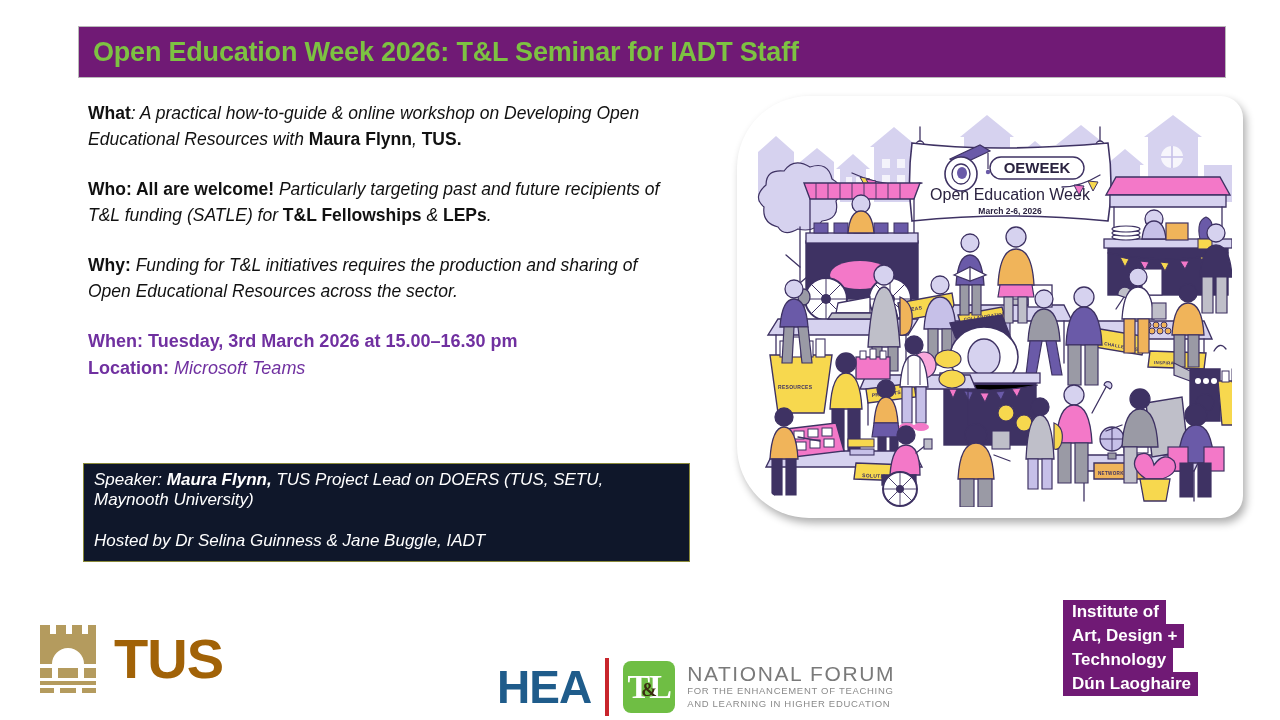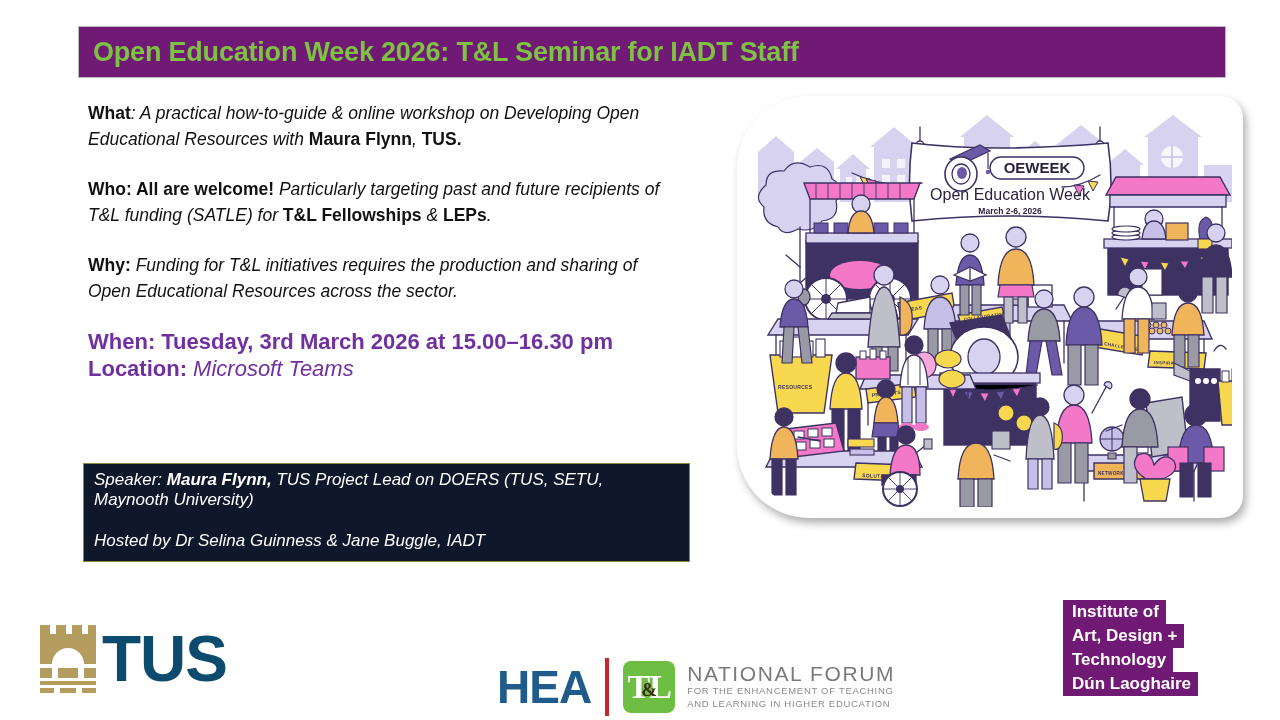--- a/index.html
+++ b/index.html
@@ -20,21 +20,21 @@
   #title-text {
     font-size:27px; font-weight:bold; color:#7DC242;
     letter-spacing:-0.2px; padding-left:14px; white-space:nowrap;
   }
 
   
   #left-col { position:absolute; left:88px; top:100px; width:595px; }
   .para { font-size:17.5px; line-height:26px; color:#111; margin-bottom:24px; font-style:italic; }
   .para b { font-style:normal; font-weight:bold; }
 
-  #when-block { margin-top:20px; color:#7030A0; font-size:22px; line-height:27px; }
+  #when-block { margin-top:20px; color:#7030A0; font-size:18px; line-height:27px; }
   #when-line { font-weight:bold; }
   #loc-line { font-weight:bold; }
   #loc-line .val { font-weight:normal; font-style:italic; }
 
   
   #speaker-box {
     position:absolute; left:83px; top:463px; width:607px; height:99px;
     background:#0f172a; border:1px solid #8a8a3a;
     padding:6px 10px 0 10px; color:#ffffff;
   }
@@ -54,21 +54,21 @@
   #illus-inner {
     width:100%; height:100%;
     border-radius:62px 12px 12px 62px;
     overflow:hidden; position:relative; background:#ffffff;
   }
   #illus-svg { display:block; width:100%; height:100%; }
 
   
   #tus-logo { position:absolute; left:38px; top:625px; display:flex; align-items:center; }
   #tus-mark { width:60px; height:68px; }
-  #tus-word { font-size:64px; font-weight:bold; color:#0c4a6e; letter-spacing:-1px; margin-left:4px; line-height:1; }
+  #tus-word { font-size:56px; font-weight:bold; color:#a16207; letter-spacing:-1px; margin-left:16px; line-height:1; }
 
   #hea-logo { position:absolute; left:497px; top:658px; display:flex; align-items:center; }
   #hea-word { font-size:46px; font-weight:bold; color:#1F5C8B; letter-spacing:-1px; line-height:1; }
   #hea-rule { width:4px; height:58px; background:#C8252C; margin:0 14px; }
   #tl-square {
     width:52px; height:52px; background:#6FBE44; border-radius:8px;
     display:flex; align-items:center; justify-content:center; position:relative;
   }
   #tl-square .tl {
     font-family:"Liberation Serif", serif; font-weight:bold; color:#ffffff;

